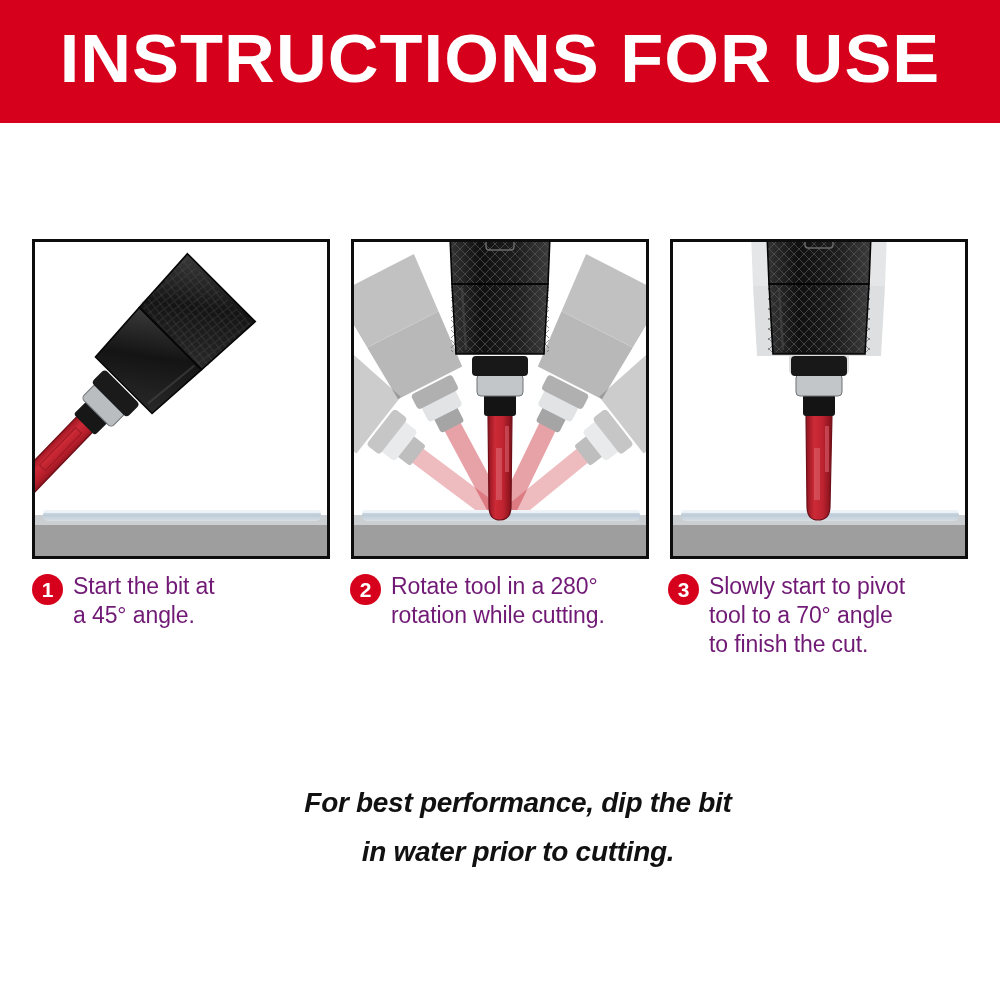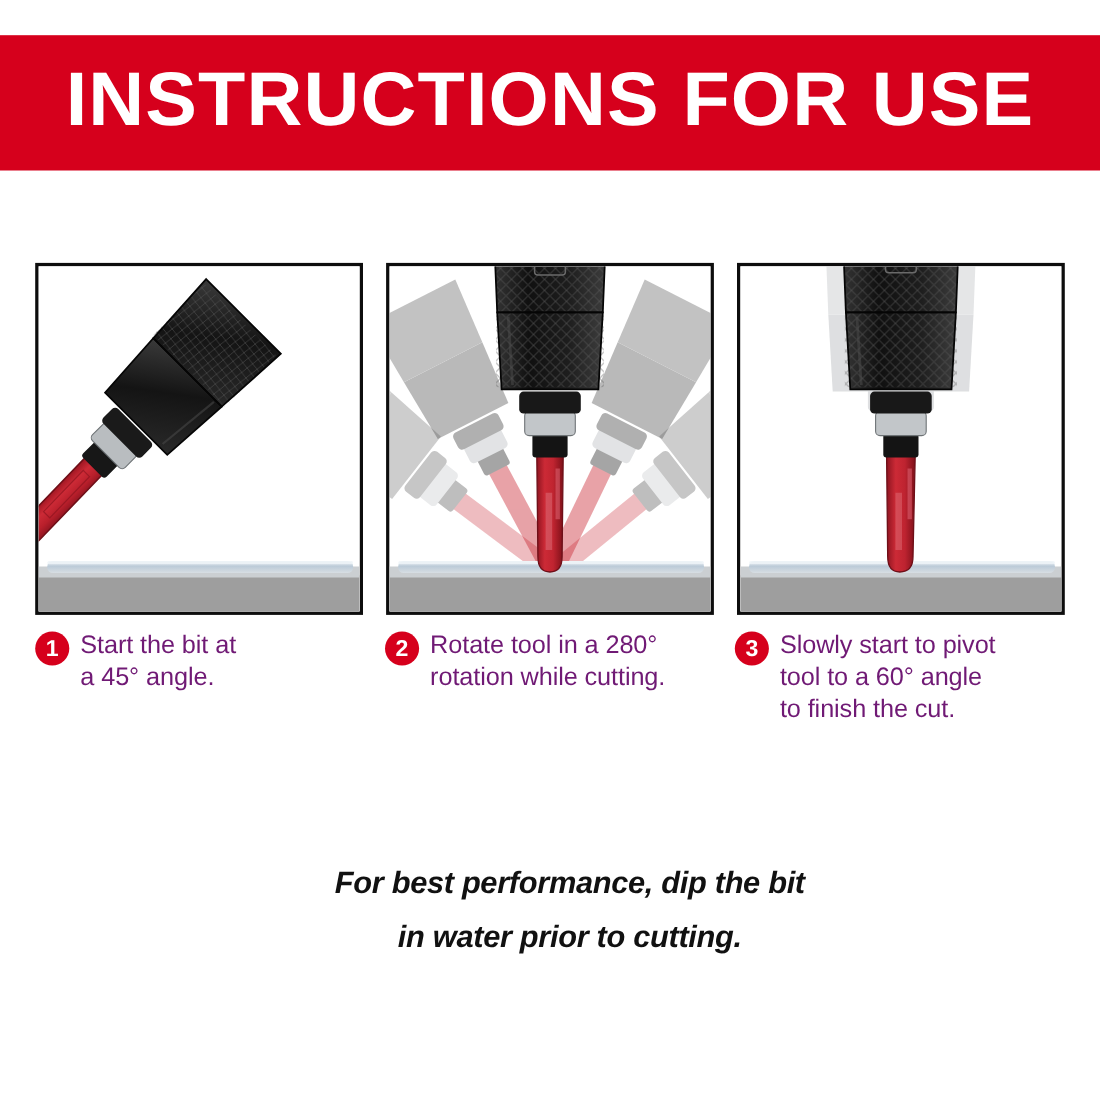--- a/index.html
+++ b/index.html
@@ -16,21 +16,20 @@
     -webkit-font-smoothing: antialiased;
   }
 
   
   .header-banner {
     position: absolute;
     left: 0; top: 0;
     width: 1000px;
     height: 123px;
     background: #D6001C;
-    margin-top: 32px;
   }
   .header-title {
     position: absolute;
     left: 0; right: 0;
     top: 21px;
     text-align: center;
     color: #ffffff;
     font-family: "Liberation Sans Narrow", "Liberation Sans", sans-serif;
     font-weight: bold;
     font-size: 69px;
@@ -331,20 +330,20 @@
 
   <div class="caption">
     <div class="step-badge">2</div>
     <div class="caption-text">Rotate tool in a 280°
 rotation while cutting.</div>
   </div>
 
   <div class="caption">
     <div class="step-badge">3</div>
     <div class="caption-text">Slowly start to pivot
-tool to a 60° angle
+tool to a 70° angle
 to finish the cut.</div>
   </div>
 
 </div>
 
 <div class="tagline">For best performance, dip the bit
 in water prior to cutting.</div>
 
 </body></html>

